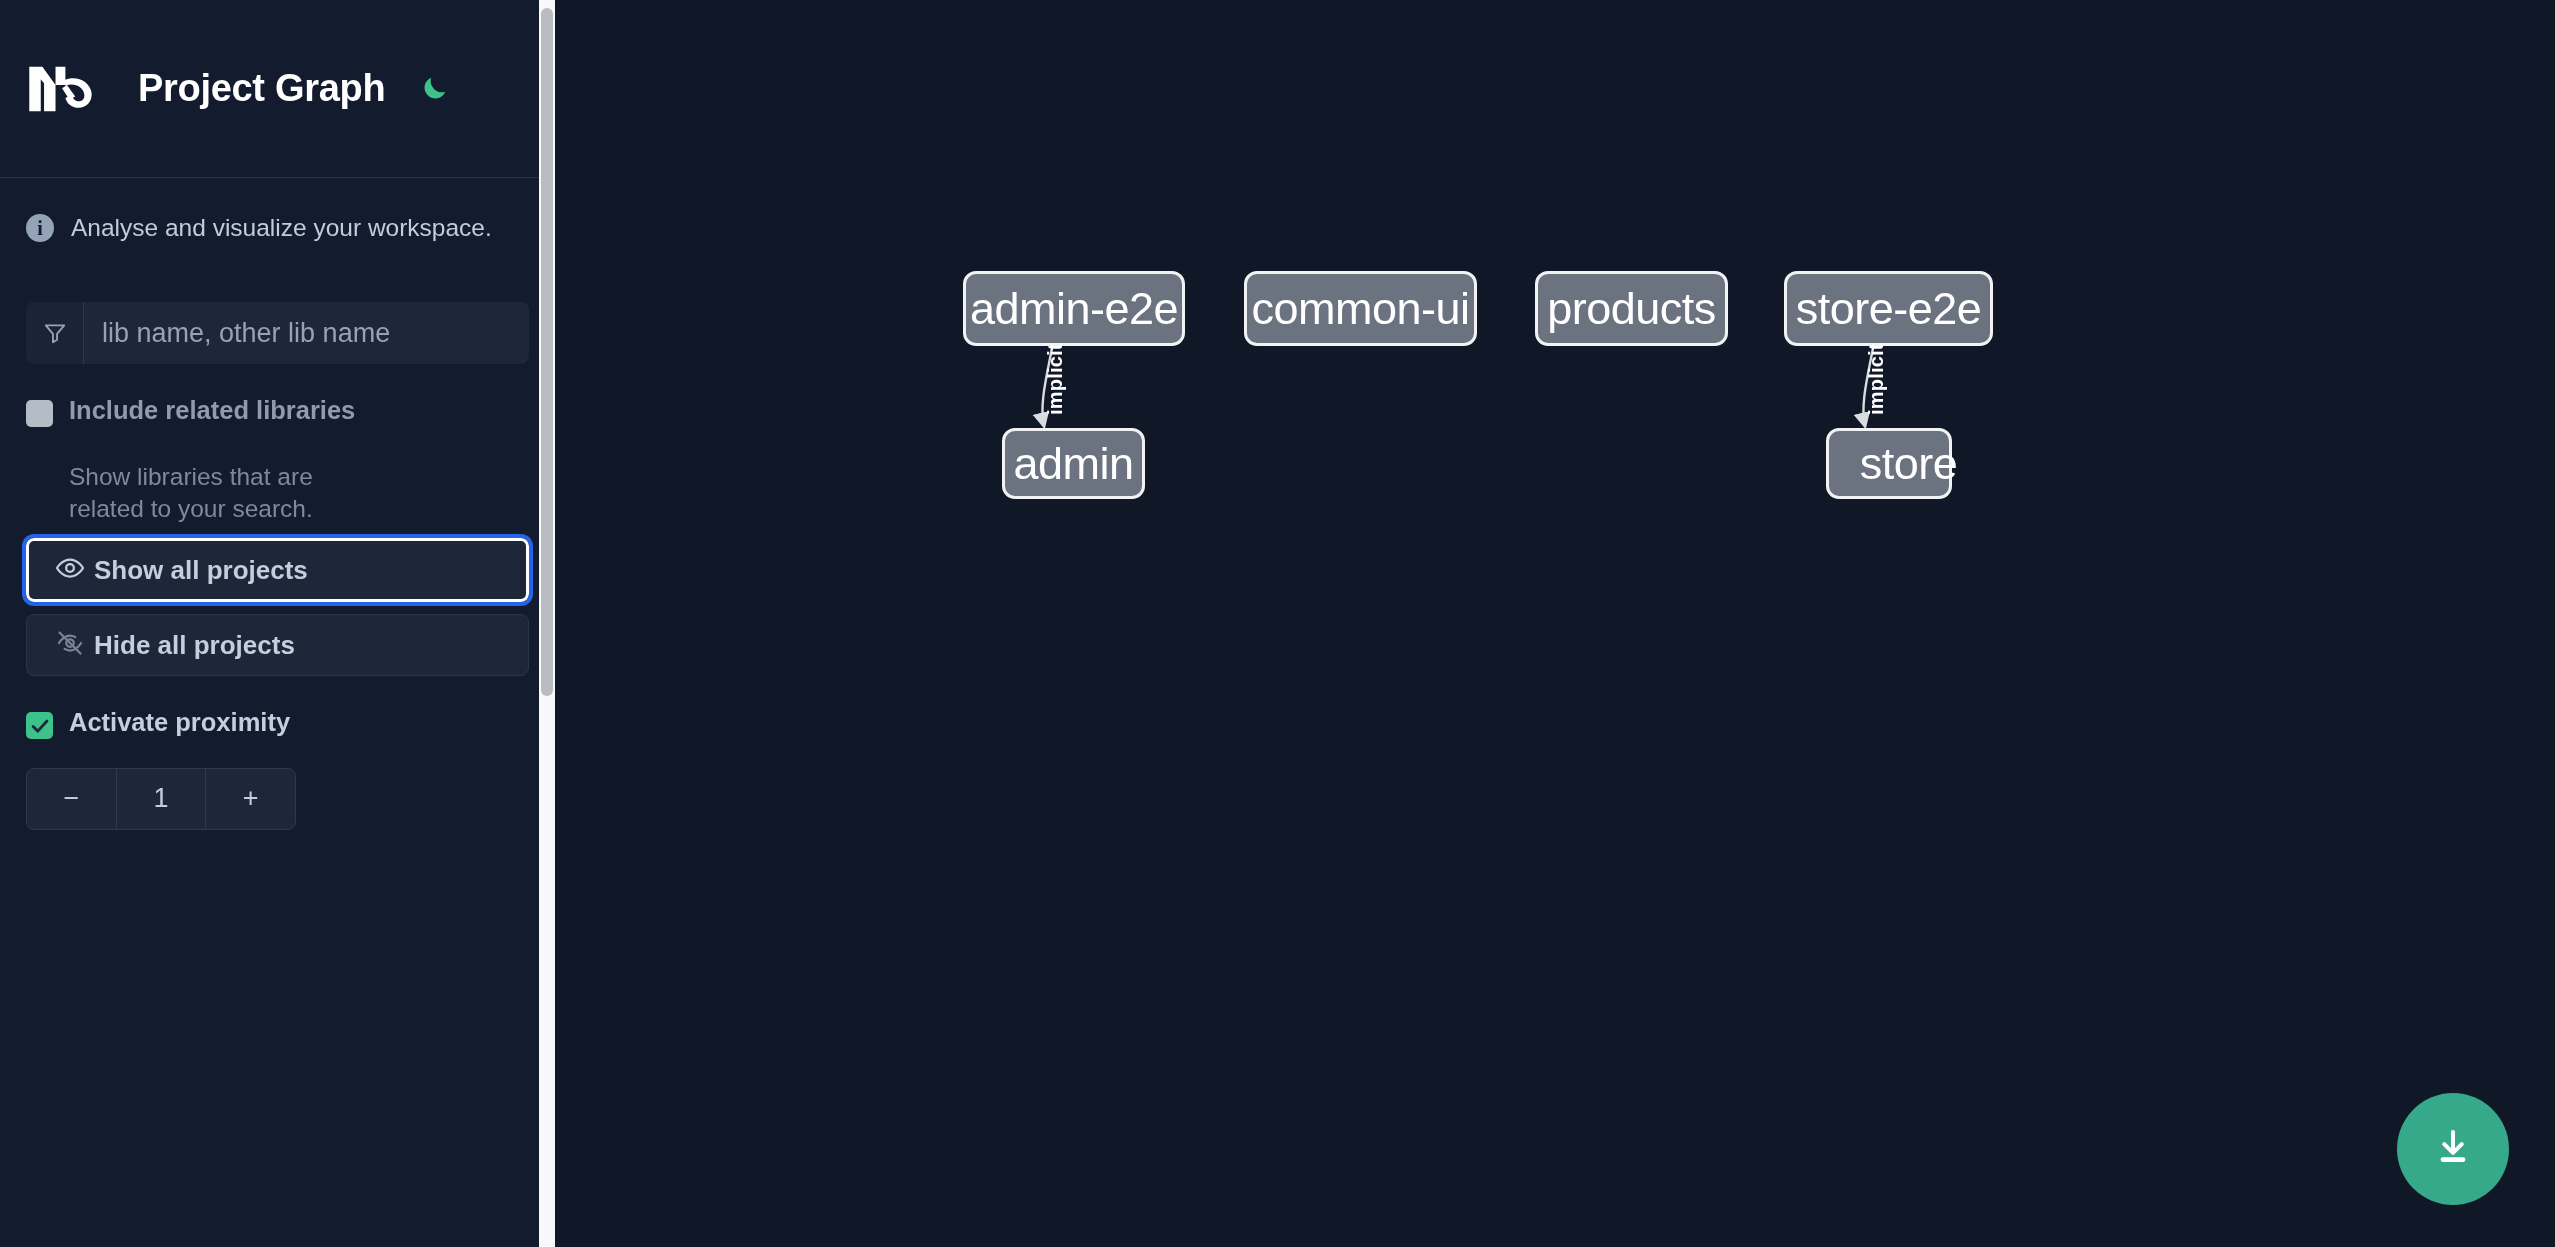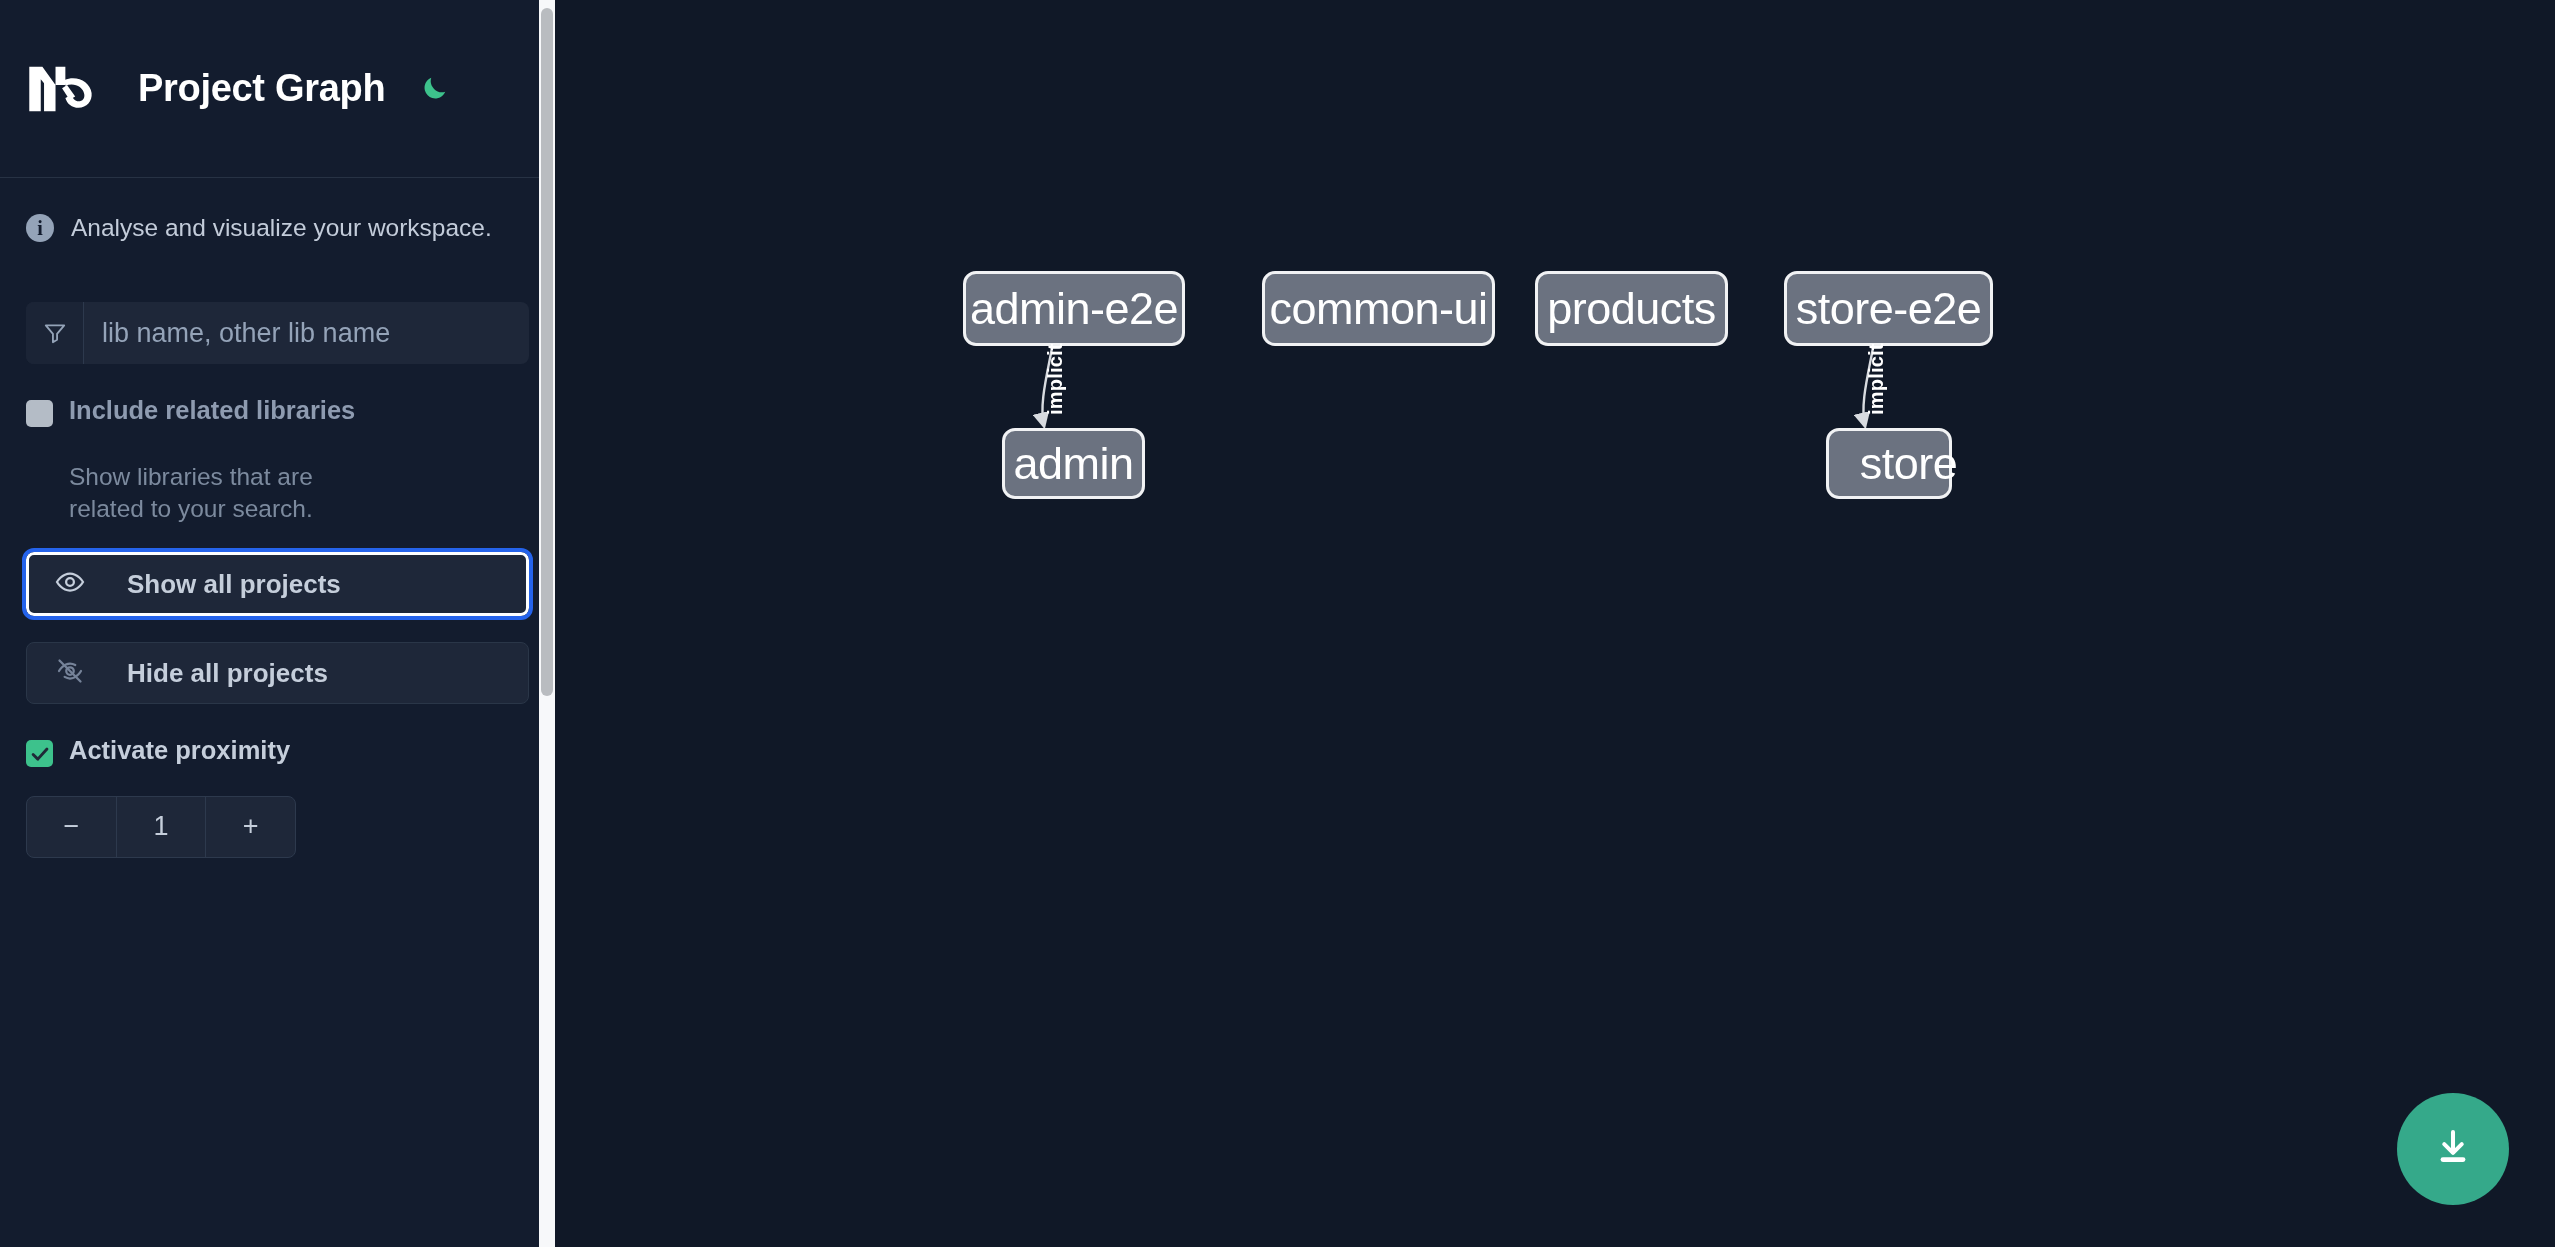--- a/index.html
+++ b/index.html
@@ -103,28 +103,28 @@
   .opt-main { display: flex; flex-direction: column; gap: 30px; }
   .opt-label { font-size: 25.5px; font-weight: 700; line-height: 1.32; }
   .opt-label.muted { color: #8e9bb0; }
   .opt-label.bright { color: #c5cedb; }
   .opt-desc {
     color: #7c8a9e; font-size: 24.5px; line-height: 1.34;
     margin-top: 3px; max-width: 300px;
   }
 
   .big-btn {
-    margin-top: 26px;
+    margin-top: 12px;
     height: 62px;
     width: 100%;
     background: #1e2739;
     border-radius: 8px;
     display: flex; align-items: center;
     padding-left: 28px;
-    gap: 42px;
+    gap: 9px;
     cursor: pointer;
     border: 1px solid #2a real;
     border: 1px solid #2a3648;
   }
   .big-btn.focused {
     border: 3px solid #ffffff;
     outline: 4px solid #2563eb;
     padding-left: 26px;
     height: 64px;
   }
@@ -304,21 +304,21 @@
         <marker id="arrow" viewBox="0 0 10 10" refX="8" refY="5" markerWidth="7" markerHeight="7" orient="auto-start-reverse">
           <path d="M 0 0 L 10 5 L 0 10 z" fill="#d8dbe0"></path>
         </marker>
       </defs>
       <path d="M 497 348 C 492 375 484 405 489 426" fill="none" stroke="#d8dbe0" stroke-width="2.4" marker-end="url(#arrow)"></path>
       <path d="M 1318 348 C 1313 375 1305 405 1310 426" fill="none" stroke="#d8dbe0" stroke-width="2.4" marker-end="url(#arrow)"></path>
     </svg>
 
     <div class="graph-layer">
       <div class="node" style="left:408px;top:271px;width:222px;height:75px;">admin-e2e</div>
-      <div class="node" style="left:707px;top:271px;width:233px;height:75px;">common-ui</div>
+      <div class="node" style="left:689px;top:271px;width:233px;height:75px;">common-ui</div>
       <div class="node" style="left:980px;top:271px;width:193px;height:75px;">products</div>
       <div class="node" style="left:1229px;top:271px;width:209px;height:75px;">store-e2e</div>
       <div class="node" style="left:447px;top:428px;width:143px;height:71px;">admin</div>
       <div class="node" style="left:1271px;top:428px;width:126px;height:71px;padding-left:39px;">store</div>
 
       <span class="edge-label" style="left:489px;top:415px;">implicit</span>
       <span class="edge-label" style="left:1310px;top:415px;">implicit</span>
     </div>
 
     <div class="fab">

